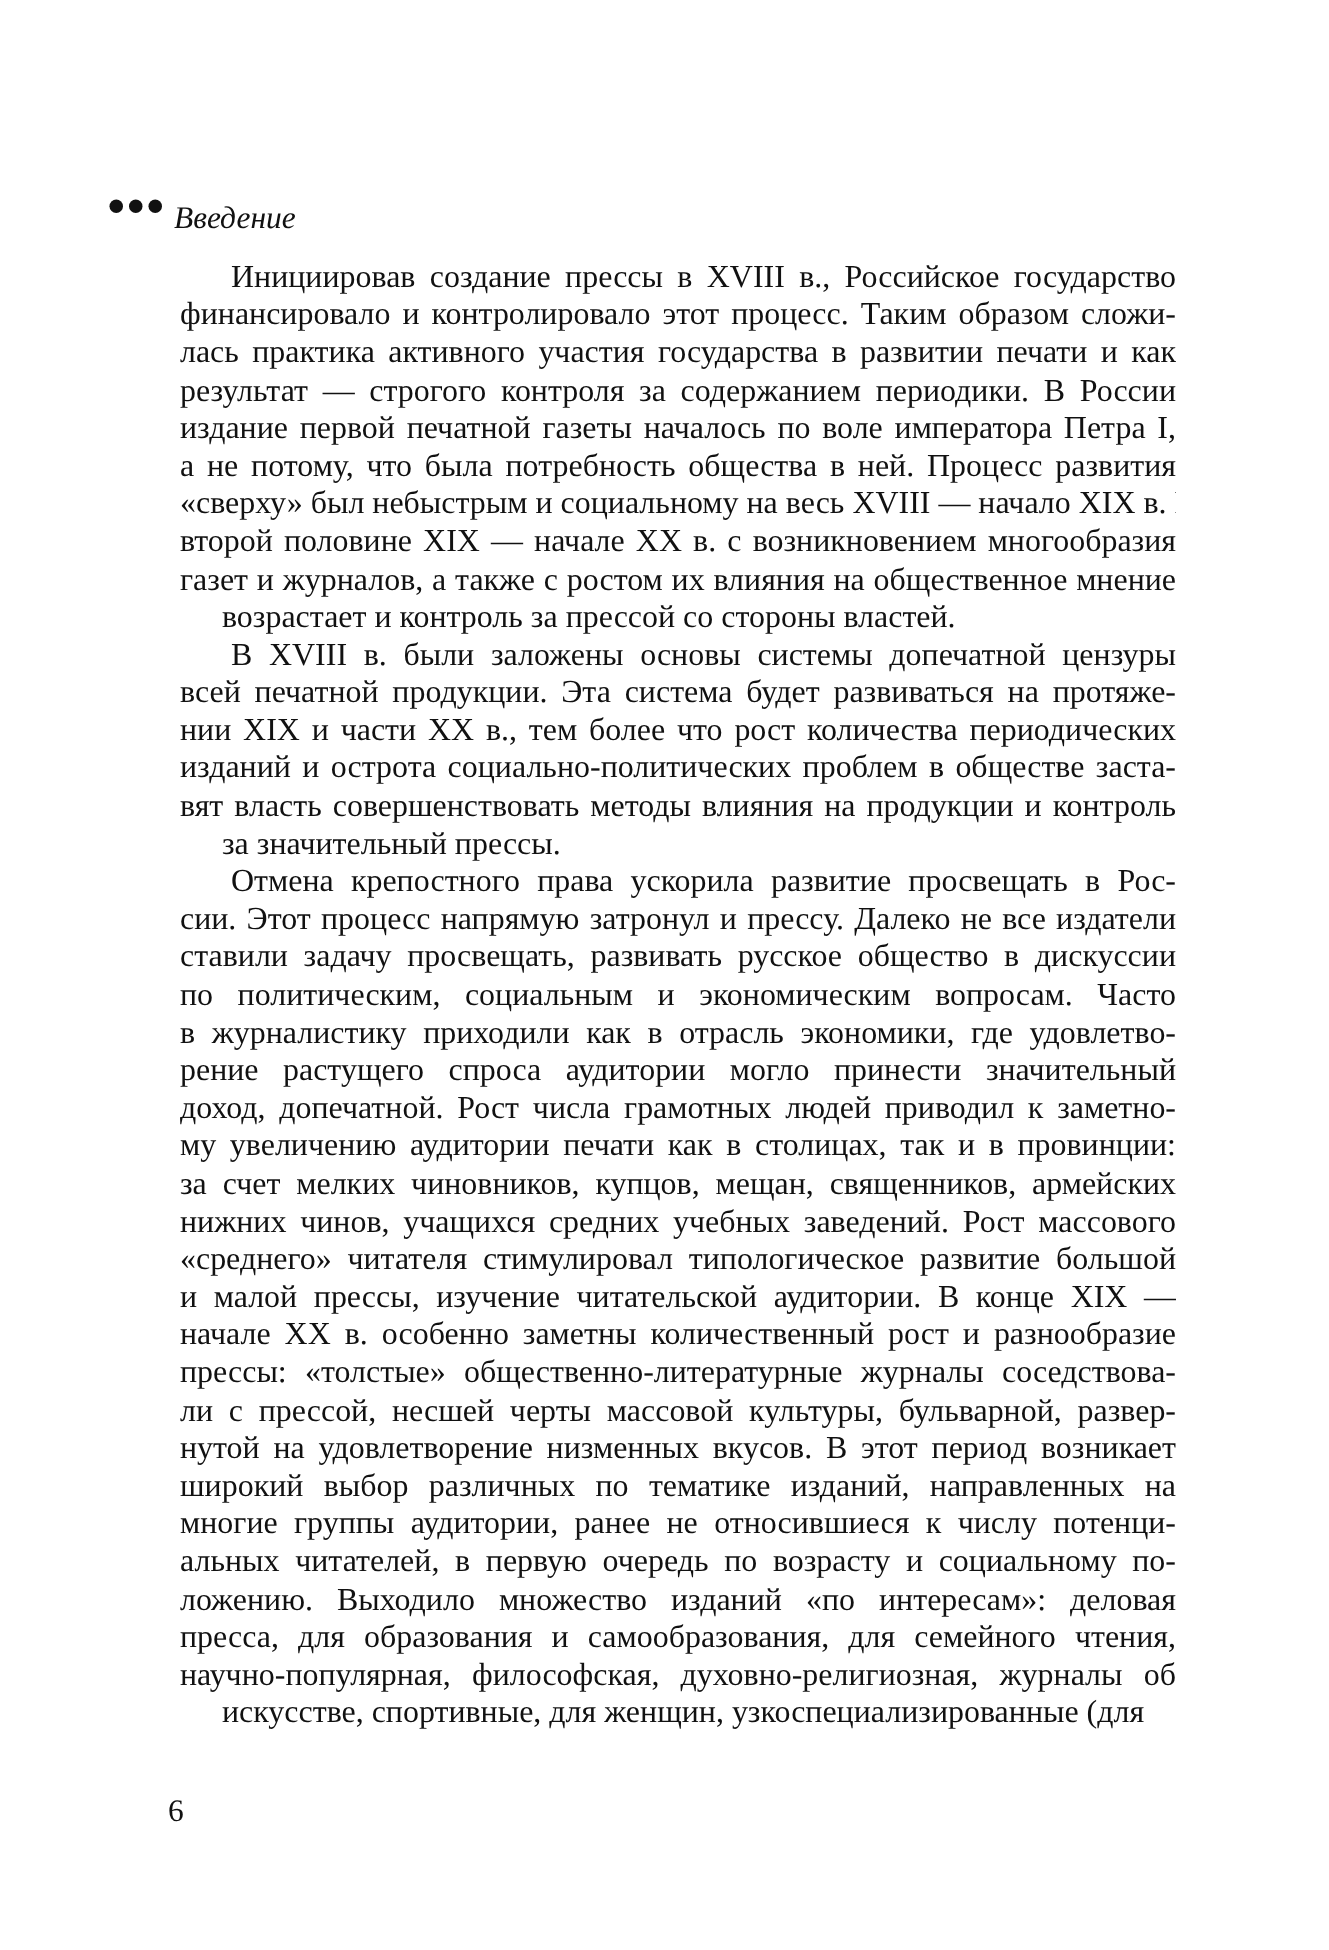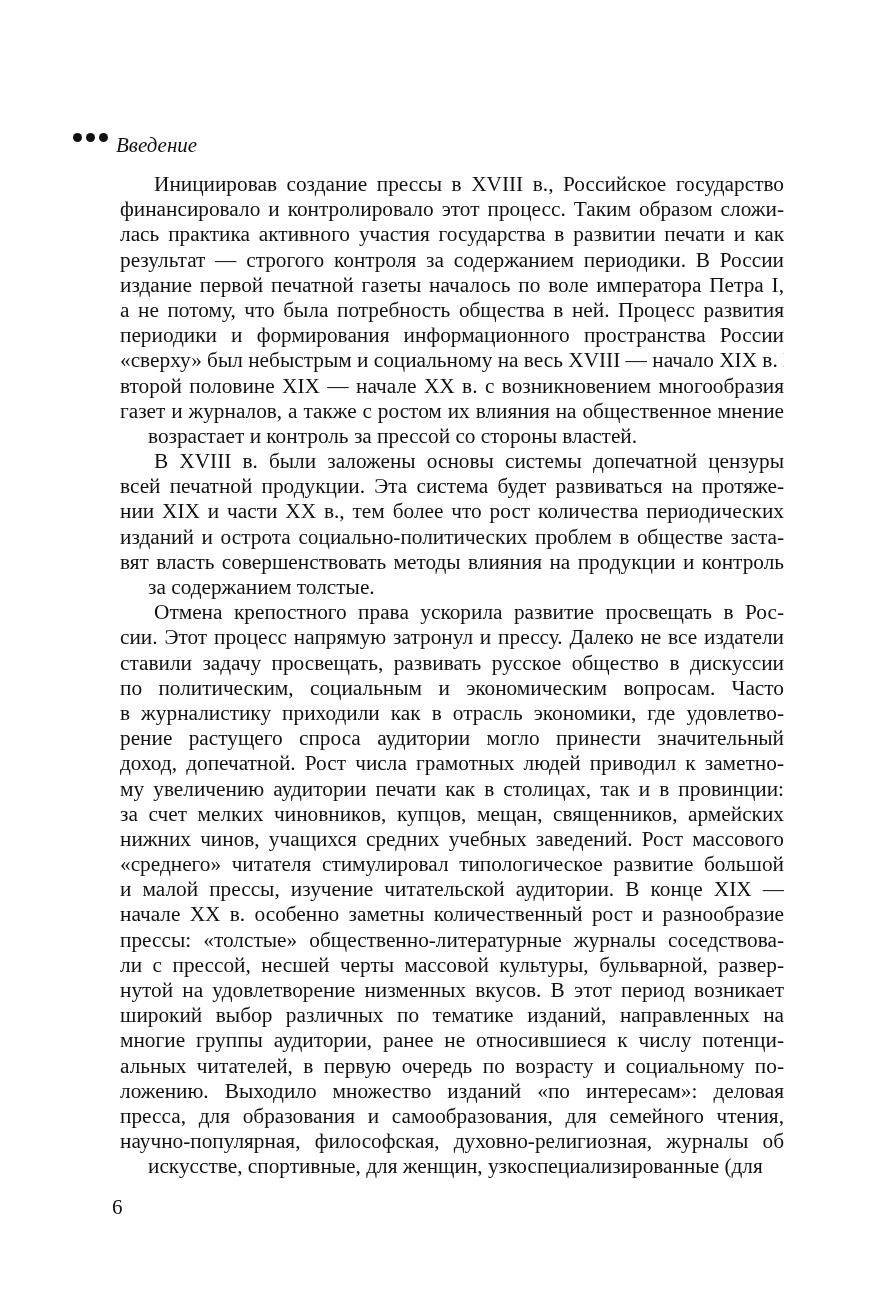--- a/index.html
+++ b/index.html
@@ -29,33 +29,32 @@
 </div>
 
 <div class="body-text" id="body-text">
     <div>
       <div class="line indent">Инициировав создание прессы в XVIII в., Российское государство</div>
       <div class="line">финансировало и контролировало этот процесс. Таким образом сложи-</div>
       <div class="line">лась практика активного участия государства в развитии печати и как</div>
       <div class="line">результат — строгого контроля за содержанием периодики. В России</div>
       <div class="line">издание первой печатной газеты началось по воле императора Петра I,</div>
       <div class="line">а не потому, что была потребность общества в ней. Процесс развития</div>
-      <div class="line">периодики и формирования информационного пространства России</div>
       <div class="line">«сверху» был небыстрым и социальному на весь XVIII — начало XIX в. Во</div>
       <div class="line">второй половине XIX — начале XX в. с возникновением многообразия</div>
       <div class="line">газет и журналов, а также с ростом их влияния на общественное мнение</div>
       <div class="line last">возрастает и контроль за прессой со стороны властей.</div>
     </div>
     <div>
       <div class="line indent">В XVIII в. были заложены основы системы допечатной цензуры</div>
       <div class="line">всей печатной продукции. Эта система будет развиваться на протяже-</div>
       <div class="line">нии XIX и части XX в., тем более что рост количества периодических</div>
       <div class="line">изданий и острота социально-политических проблем в обществе заста-</div>
       <div class="line">вят власть совершенствовать методы влияния на продукции и контроль</div>
-      <div class="line last">за содержанием толстые.</div>
+      <div class="line last">за значительный прессы.</div>
     </div>
     <div>
       <div class="line indent">Отмена крепостного права ускорила развитие просвещать в Рос-</div>
       <div class="line">сии. Этот процесс напрямую затронул и прессу. Далеко не все издатели</div>
       <div class="line">ставили задачу просвещать, развивать русское общество в дискуссии</div>
       <div class="line">по политическим, социальным и экономическим вопросам. Часто</div>
       <div class="line">в журналистику приходили как в отрасль экономики, где удовлетво-</div>
       <div class="line">рение растущего спроса аудитории могло принести значительный</div>
       <div class="line">доход, допечатной. Рост числа грамотных людей приводил к заметно-</div>
       <div class="line">му увеличению аудитории печати как в столицах, так и в провинции:</div>

